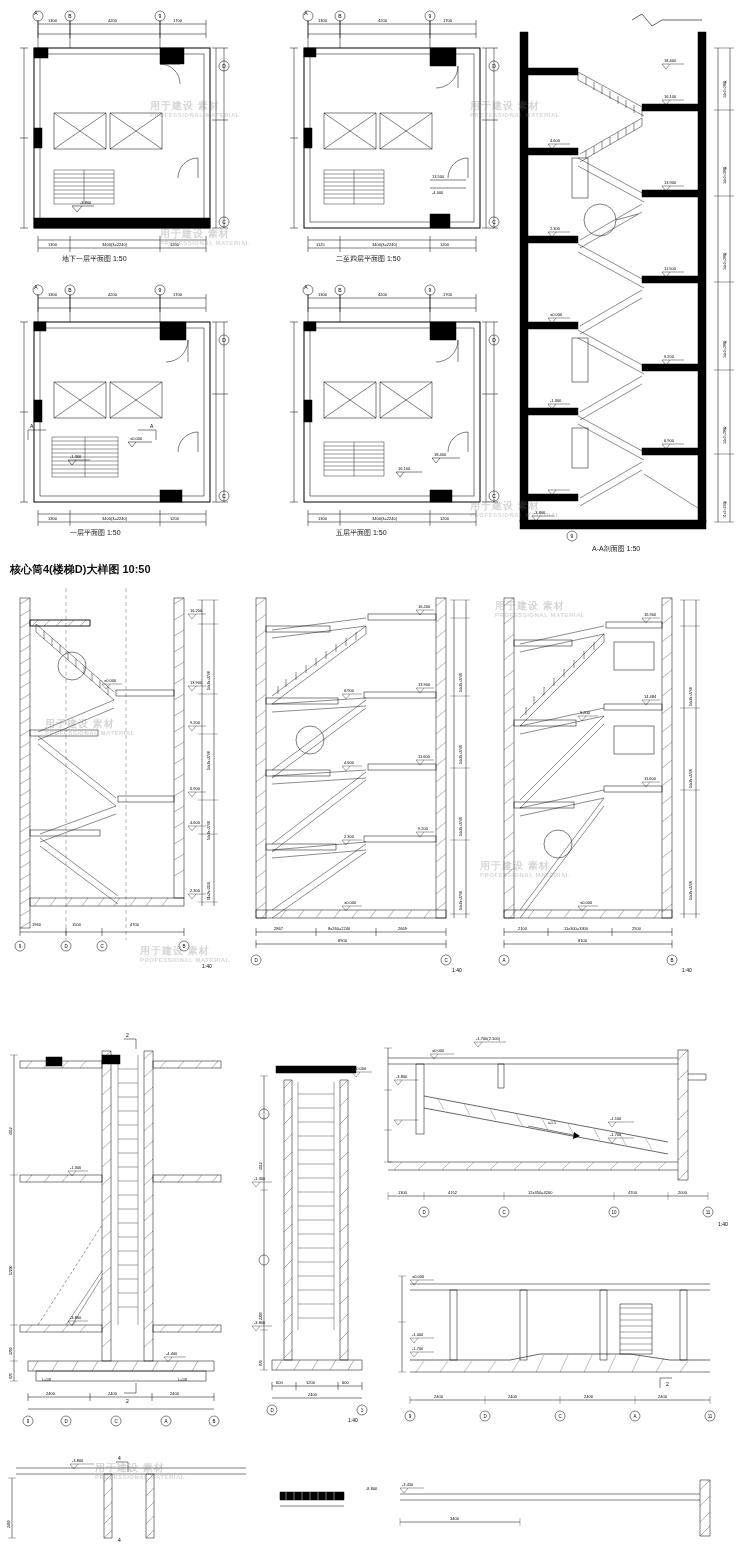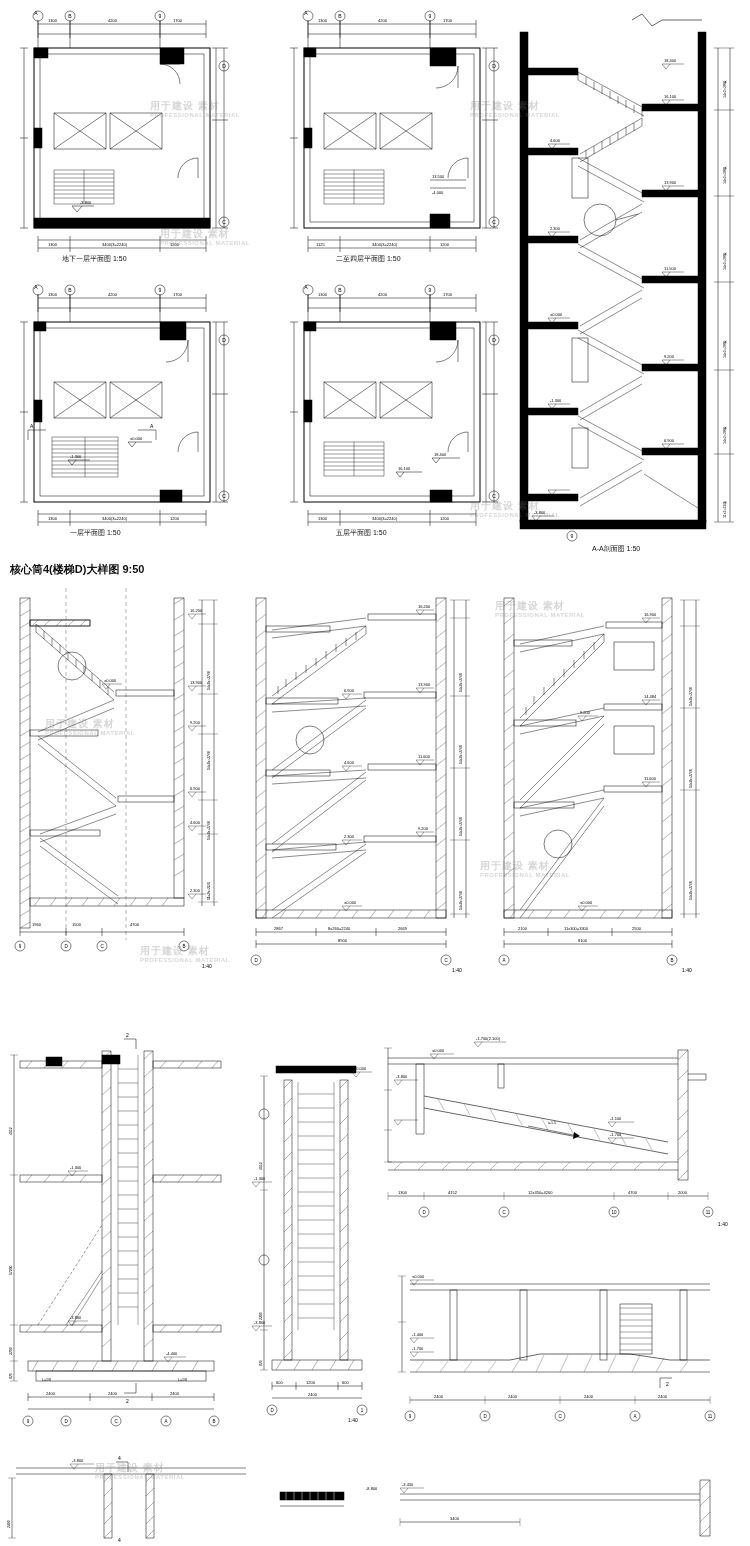--- a/index.html
+++ b/index.html
@@ -482,21 +482,21 @@
           <text x="160" y="238">1200</text>
         <text x="214" y="60" text-anchor="middle" font-size="5">D</text>
         <text x="214" y="216" text-anchor="middle" font-size="5">C</text>
         <text x="154" y="174">18.400</text>
           <text x="118" y="188">16.100</text>
       </g>
     </svg>
   </div>
   <div class="ttl" style="left:336px;top:528px;">五层平面图  1:50</div>
 
-  <div class="ttl big" style="left:10px;top:562px;">核心筒4(楼梯D)大样图 9:50</div>
+  <div class="ttl big" style="left:10px;top:562px;">核心筒4(楼梯D)大样图 10:50</div>
 
   <div class="blk" style="left:6px;top:580px;">
     <svg width="240" height="400" viewBox="0 0 240 400">
       <g stroke="#000" fill="none" stroke-width="0.5">
 
         <rect x="14" y="18" width="10" height="330"></rect>
         <g stroke-width="0.3">
           <line x1="14" y1="24" x2="24" y2="18"></line>
             <line x1="14" y1="36" x2="24" y2="30"></line>
           <line x1="14" y1="48" x2="24" y2="42"></line>

